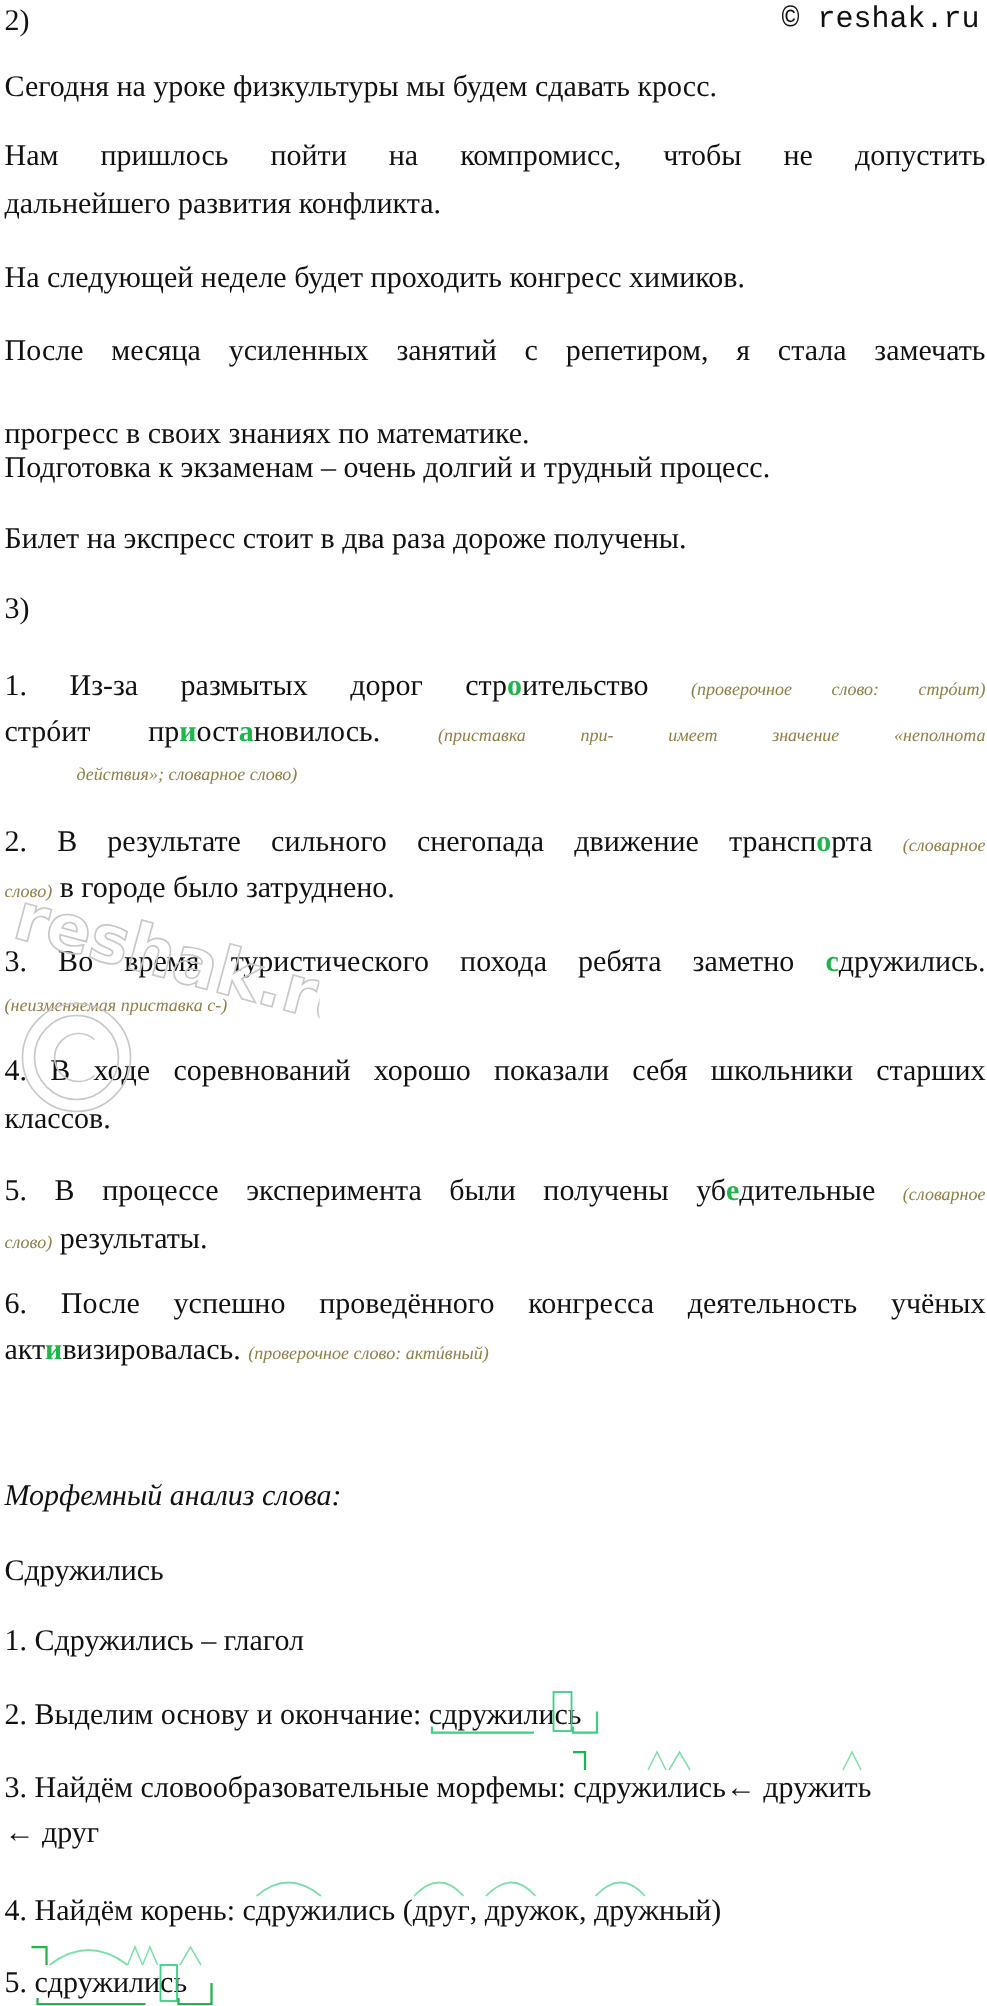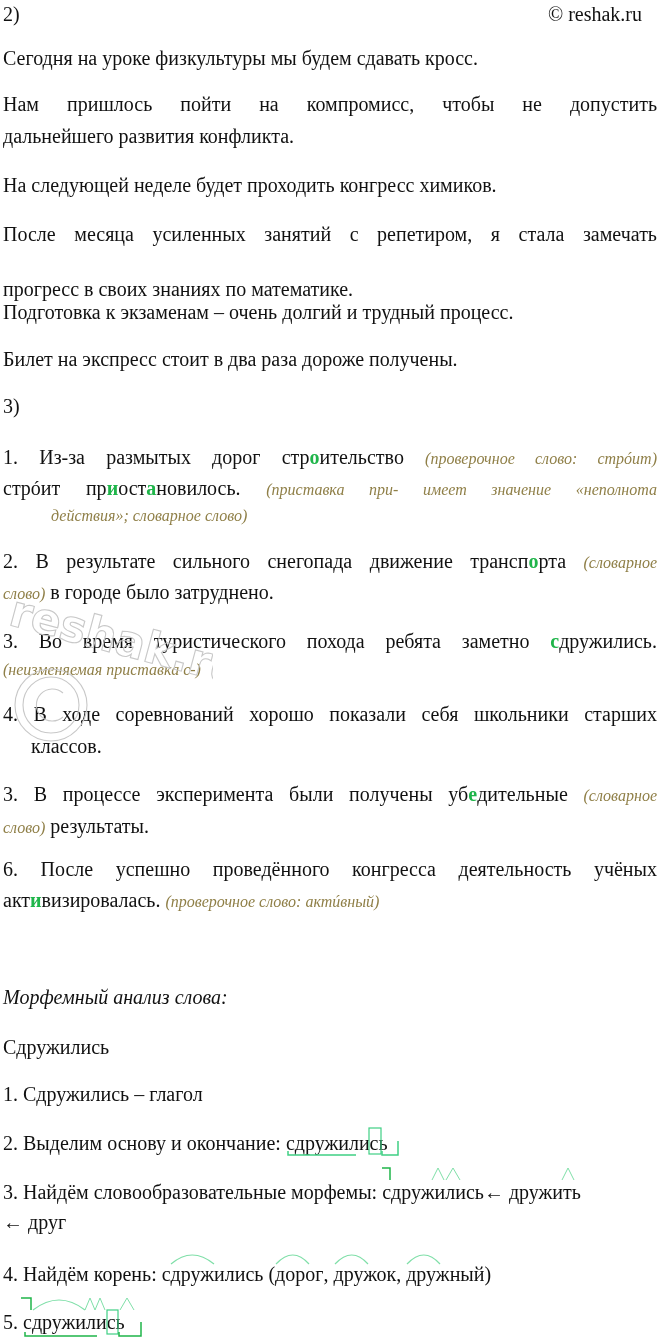--- a/index.html
+++ b/index.html
@@ -9,22 +9,22 @@
       position: relative;
       overflow: hidden;
       font-family: "Liberation Serif", "DejaVu Serif", serif;
       font-size: 20px;
       color: #111111;
     }
     .page { position: absolute; left: 3px; top: 0; width: 654px; }
     .line { position: absolute; left: 0; white-space: nowrap; line-height: 24px; }
     .just { position: absolute; left: 0; width: 654px; line-height: 29px; text-align: justify; text-align-last: left; }
     .just.full { text-align-last: justify; }
-    .hdr-right { position: absolute; right: 15px; top: 0; line-height: 24px; }
-    .note { color: #8f7f47; font-style: italic; font-size: 16px; }
+    .hdr-right { position: absolute; right: 4px; top: 0; line-height: 24px; font-family: Liberation Mono, monospace; }
+    .note { color: #8f7f47; font-style: italic; font-size: 12px; }
     .g { color: #1fb54a; font-weight: bold; }
     .ital { font-style: italic; }
     .watermark {
       position: absolute; left: 0; top: 595px; width: 210px; height: 160px;
       pointer-events: none;
     }
     .morph { position: relative; display: inline-block; }
     svg.marks { position: absolute; overflow: visible; pointer-events: none; }
   </style>
 </head>
@@ -63,24 +63,24 @@
   <div class="line" style="top:580px;">
     <span class="note">слово)</span><span> в городе было затруднено.</span>
   </div>
 
   <div class="just full" style="top:627px;">
     <span>3. Во время туристического похода ребята заметно </span><span class="g">с</span><span>дружились.</span>
   </div>
   <div class="line note" style="top:658px;">(неизменяемая приставка с-)</div>
 
   <div class="just full" style="top:700px;">4. В ходе соревнований хорошо показали себя школьники старших</div>
-  <div class="line" style="top:734px;margin-left:28px;">классов.</div>
+  <div class="line" style="top:734px;">классов.</div>
 
   <div class="just full" style="top:780px;">
-    <span>3. В процессе эксперимента были получены уб</span><span class="g">е</span><span>дительные </span>
+    <span>5. В процессе эксперимента были получены уб</span><span class="g">е</span><span>дительные </span>
     <span class="note">(словарное</span>
   </div>
   <div class="line" style="top:814px;">
     <span class="note">слово)</span><span> результаты.</span>
   </div>
 
   <div class="just full" style="top:855px;">6. После успешно проведённого конгресса деятельность учёных</div>
   <div class="line" style="top:888px;">
     <span>акт</span><span class="g">и</span><span>визировалась. </span><span class="note">(проверочное слово: актúвный)</span>
   </div>
@@ -112,21 +112,21 @@
       </svg>
     </span>
   </div>
   <div class="line" style="top:1210px;">← друг</div>
 
   <div class="line" style="top:1262px;">
     <span>4. Найдём корень: </span><span class="morph"><span>сдружились</span>
       <svg class="marks" style="left:8px;top:-12px;" width="50" height="16">
         <path d="M1,14 Q22,-4 44,14" fill="none" stroke="#7fdfa8" stroke-width="1.2"></path>
       </svg>
-    </span><span> (</span><span class="morph"><span>дорог</span>
+    </span><span> (</span><span class="morph"><span>друг</span>
       <svg class="marks" style="left:0;top:-12px;" width="40" height="16">
         <path d="M1,14 Q18,-4 34,14" fill="none" stroke="#7fdfa8" stroke-width="1.2"></path>
       </svg>
     </span><span>, </span><span class="morph"><span>дружок</span>
       <svg class="marks" style="left:0;top:-12px;" width="40" height="16">
         <path d="M1,14 Q18,-4 34,14" fill="none" stroke="#7fdfa8" stroke-width="1.2"></path>
       </svg>
     </span><span>, </span><span class="morph"><span>дружный</span>
       <svg class="marks" style="left:0;top:-12px;" width="40" height="16">
         <path d="M1,14 Q18,-4 34,14" fill="none" stroke="#7fdfa8" stroke-width="1.2"></path>

